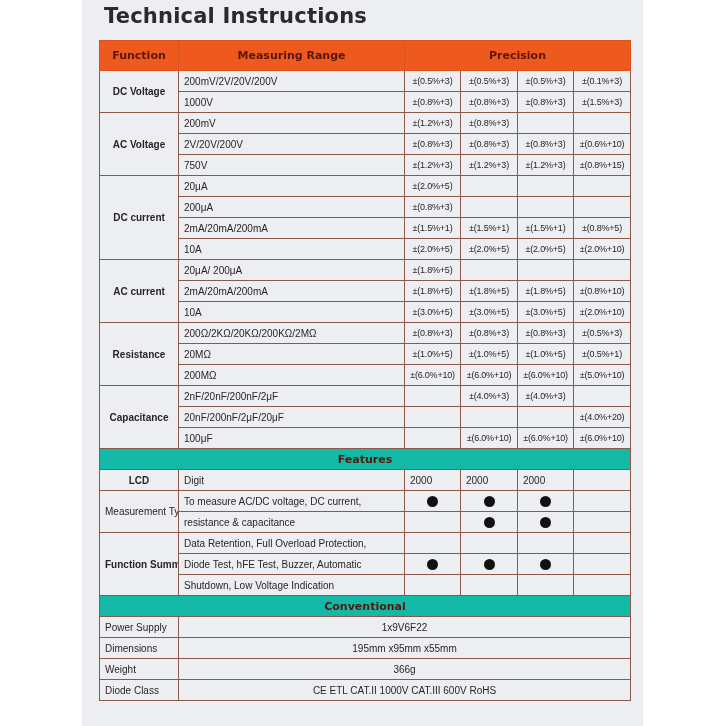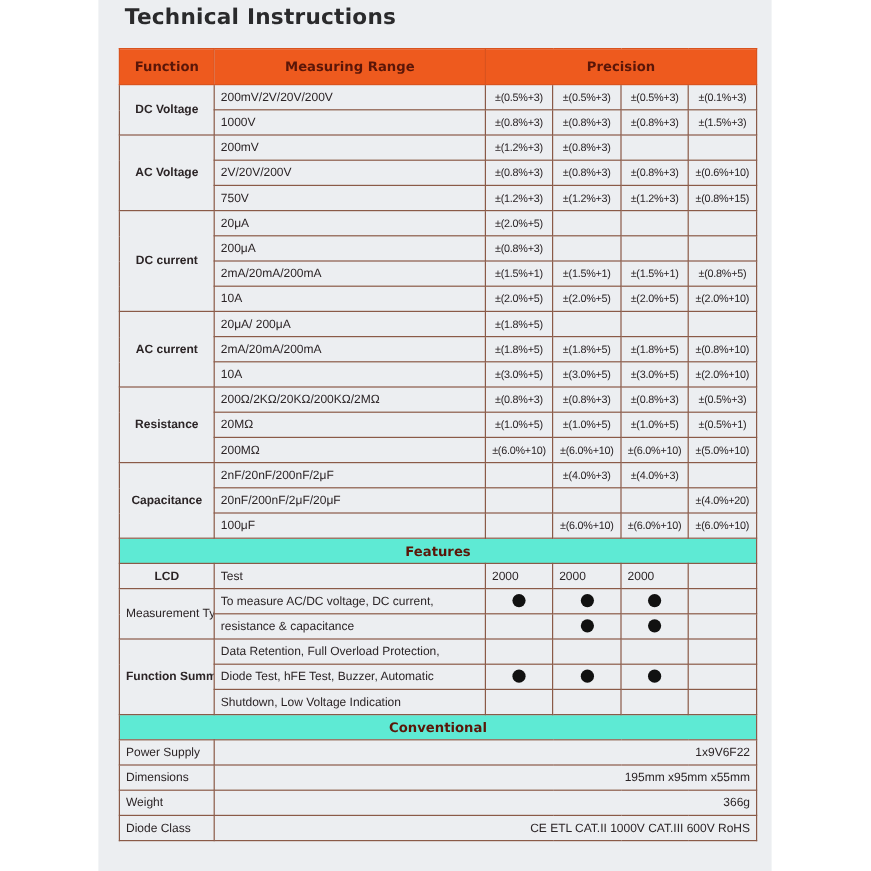--- a/index.html
+++ b/index.html
@@ -1,31 +1,31 @@
 <!DOCTYPE html>
 <html><head>
 <meta charset="utf-8">
 <style>
   html, body { margin:0; padding:0; background:#ffffff; }
   body { width:726px; height:726px; position:relative; overflow:hidden; font-family:"Liberation Sans", sans-serif; }
   .card { position:absolute; left:82px; top:0; width:561px; height:726px; background:#eceef1; }
-  .title { position:absolute; left:104px; top:4px; font-family:"DejaVu Sans", sans-serif; font-size:18px; font-weight:bold; color:#2a2a2c; letter-spacing:0.2px; }
+  .title { position:absolute; left:104px; top:4px; font-family:"DejaVu Sans", sans-serif; font-size:21px; font-weight:bold; color:#2a2a2c; letter-spacing:0.2px; }
   table.spec { position:absolute; left:99px; top:40px; width:531px; border-collapse:collapse; table-layout:fixed; font-size:10px; color:#2b2426; }
   table.spec td, table.spec th { border:1px solid #8a5a48; padding:0 5px; height:20px; white-space:nowrap; overflow:hidden; }
   table.spec th { background:#ee5a1e; color:#5a1608; font-family:"DejaVu Sans", sans-serif; font-size:11px; font-weight:bold; height:29px; border-color:#d9531e;margin-left:40px; }
-  .hdr-band td { background:#5eead4; color:#5a1608; font-family:"DejaVu Sans", sans-serif; font-size:11px; font-weight:bold; text-align:center; height:19px; border-color:#d9471a; }
+  .hdr-band td { background:#14b8a6; color:#5a1608; font-family:"DejaVu Sans", sans-serif; font-size:11px; font-weight:bold; text-align:center; height:19px; border-color:#d9471a; }
   td.fn { text-align:center; font-size:10px; white-space:normal; line-height:13px;font-weight:bold; }
   td.fn-left { text-align:left; font-size:10px; white-space:normal; line-height:13px; padding-left:5px; }
   td.rng { text-align:left; padding-left:9px;margin-top:23px; }
   td.pr { text-align:center; font-size:9px; padding:0 1px; letter-spacing:-0.2px; }
   td.dot { text-align:center; }
   .dot-i { display:inline-block; width:11px; height:11px; border-radius:50%; background:#111; vertical-align:middle; }
   td.num { text-align:left; font-size:10px; }
   td.lbl { text-align:left; padding-left:4px; font-size:10px; }
-  td.val { text-align:right; padding-left:9px; font-size:10px; }
+  td.val { text-align:center; padding-left:9px; font-size:10px; }
 </style>
 </head>
 <body>
 
 <div class="card"></div>
 <div class="title">Technical Instructions</div>
 
 <table class="spec" id="spec">
   <colgroup>
     <col style="width:79px">
@@ -175,21 +175,21 @@
         <td class="pr">±(6.0%+10)</td>
         <td class="pr">±(6.0%+10)</td>
       </tr>
     </tbody>
   <tbody id="feat-body">
       <tr class="hdr-band">
         <td colspan="6">Features</td>
       </tr>
       <tr>
         <td class="fn">LCD</td>
-        <td class="rng">Test</td>
+        <td class="rng">Digit</td>
         <td class="num">2000</td>
         <td class="num">2000</td>
         <td class="num">2000</td>
         <td class="num"></td>
       </tr>
       <tr>
         <td class="fn-left" rowspan="2">Measurement Type</td>
         <td class="rng">To measure AC/DC voltage, DC current,</td>
         <td class="dot"><span class="dot-i"></span></td>
         <td class="dot"><span class="dot-i"></span></td>

